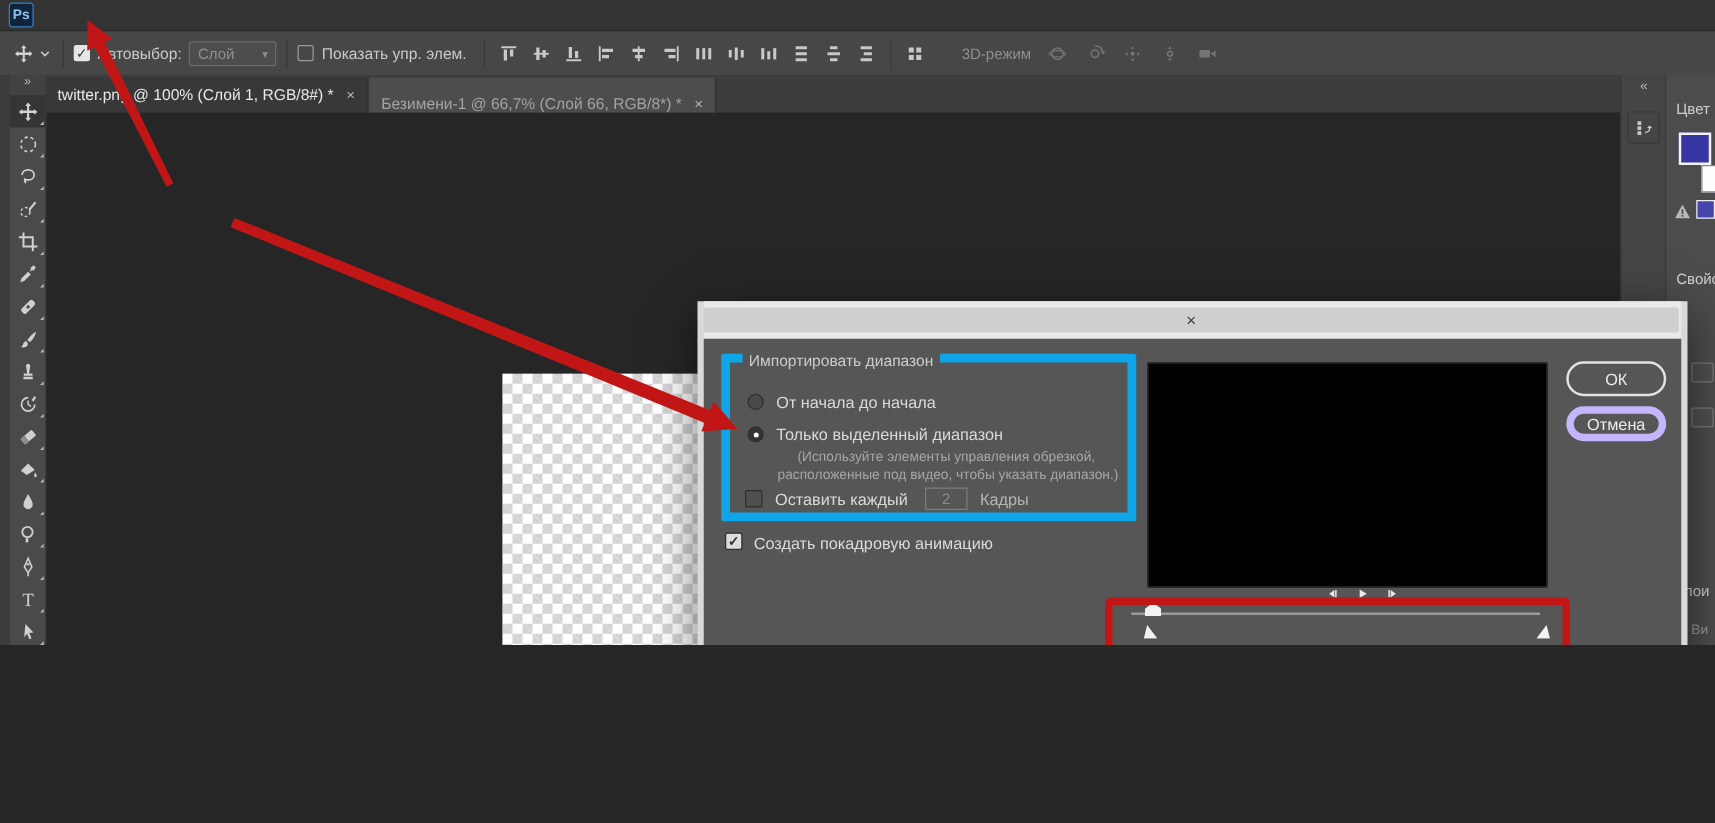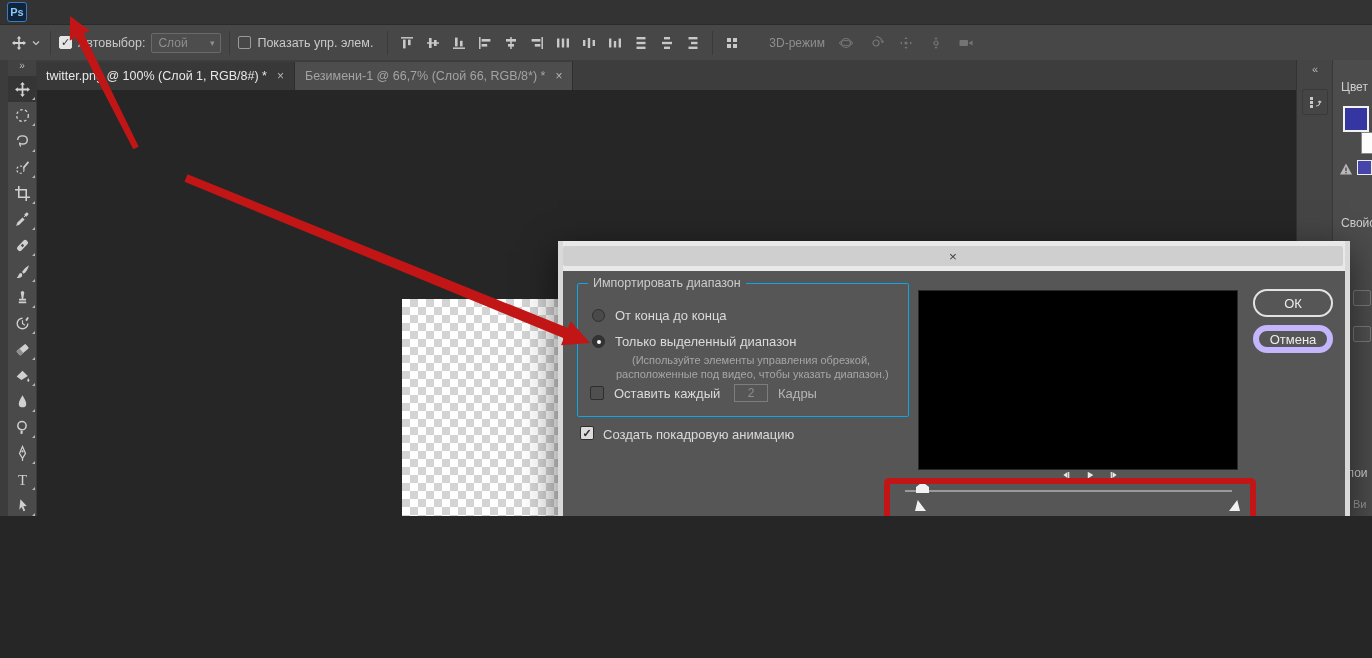--- a/index.html
+++ b/index.html
@@ -30,21 +30,21 @@
   .icon16 svg { width:16px; height:16px; }
   .dim { opacity:.55; }
   #mode-label { font-size:12px; color:#8f8f8f; margin:0 10px 0 26px; }
 
   
   #tabbar { position:absolute; left:36px; top:60px; width:1260px; height:30px; background:#3d3d3d;
             display:flex; align-items:flex-end; z-index:9; }
   .doc-tab { height:28px; display:flex; align-items:center; padding:0 10px; font-size:12.5px;
              border-right:1px solid #2e2e2e; white-space:nowrap; }
   .doc-tab.active { background:#383838; color:#e8e8e8; }
-  .doc-tab.inactive { background:#4d4d4d; color:#a3a3a3; }
+  .doc-tab.inactive { background:#4d4d4d; color:#a3a3a3;align-items:flex-end; }
   .tab-close { margin-left:10px; font-size:12px; color:#b5b5b5; }
 
   
   #leftstrip { position:absolute; left:0; top:60px; width:8px; height:598px; background:#3c3c3c; z-index:10; }
   #toolbar { position:absolute; left:8px; top:60px; width:29px; height:598px; background:#4a4a4a;
              border-right:1px solid #3a3a3a; z-index:10; }
   #toolbar-head { height:16px; color:#b9b9b9; font-size:10px; text-align:center; background:#424242; }
   .tool { position:relative; width:29px; height:26px; display:flex; align-items:center; justify-content:center; }
   .tool svg { width:17px; height:17px; }
   .tool.selected { background:#353535; }
@@ -79,21 +79,21 @@
   .thumb { position:absolute; background:#fff; border:1px solid #999; }
 
   
   #dialog { position:absolute; left:558px; top:241px; width:792px; height:287px; background:#d9d9d9;
             padding:0 5px 5px; z-index:30; box-shadow:0 10px 34px rgba(0,0,0,.55); }
   #dialog-title { height:30px; background:#e9e9e9; display:flex; align-items:center; }
   #dialog-title span { flex:1; text-align:center; color:#3f3f3f; font-size:13.5px; }
   #dialog-close { width:26px; height:20px; margin-right:2px; background:#cfcfcf; color:#fff;
                   display:flex; align-items:center; justify-content:center; font-size:13px; border-radius:2px; }
   #dialog-body { position:relative; width:782px; height:252px; background:#565656; color:#dadada; font-size:13px; }
-  #groupbox { position:absolute; left:14px; top:12px; width:332px; height:134px; border:1px solid #0ea5e9; border-radius:2px; }
+  #groupbox { position:absolute; left:14px; top:12px; width:332px; height:134px; border:7px solid #0ea5e9; border-radius:2px; }
   #group-legend { position:absolute; left:10px; top:-8px; background:#565656; padding:0 5px; font-size:12.5px; color:#cccccc; }
   .radio { position:absolute; width:13px; height:13px; border-radius:50%; border:1px solid #2e2e2e; background:#4a4a4a; }
   .radio.sel { background:#333; }
   .radio.sel::after { content:""; position:absolute; left:3.5px; top:3.5px; width:4px; height:4px;
                       border-radius:50%; background:#fff; }
   .dlg-label { position:absolute; white-space:nowrap; }
   .hint { font-size:11px; color:#a6a6a6; }
   #limit-input { position:absolute; left:156px; top:100px; width:34px; height:18px; background:#565656;
                  border:1px solid #7d7d7d; color:#8f8f8f; font-size:12px; text-align:center;
                  font-family:"Liberation Sans",sans-serif; }
@@ -530,21 +530,21 @@
   </div>
 
   <div id="dialog">
     <div id="dialog-title">
       <span id="dialog-close">×</span>
     </div>
     <div id="dialog-body">
       <div id="groupbox">
         <span id="group-legend">Импортировать диапазон</span>
         <span class="radio" style="left:14px; top:25px"></span>
-        <span class="dlg-label" style="left:37px; top:24px">От конца до конца</span>
+        <span class="dlg-label" style="left:37px; top:24px">От начала до начала</span>
         <span class="radio sel" style="left:14px; top:51px"></span>
         <span class="dlg-label" style="left:37px; top:50px">Только выделенный диапазон</span>
         <span class="dlg-label hint" style="left:54px; top:70px">(Используйте элементы управления обрезкой,</span>
         <span class="dlg-label hint" style="left:38px; top:84px">расположенные под видео, чтобы указать диапазон.)</span>
         <span class="dlg-cb" style="left:12px; top:102px"></span>
         <span class="dlg-label" style="left:36px; top:102px">Оставить каждый</span>
         <input id="limit-input" readonly="" value="2" style="">
         <span class="dlg-label" style="left:200px; top:102px; color:#b5b5b5">Кадры</span>
       </div>
       <span class="dlg-cb checked" style="left:17px; top:155px">✓</span>

